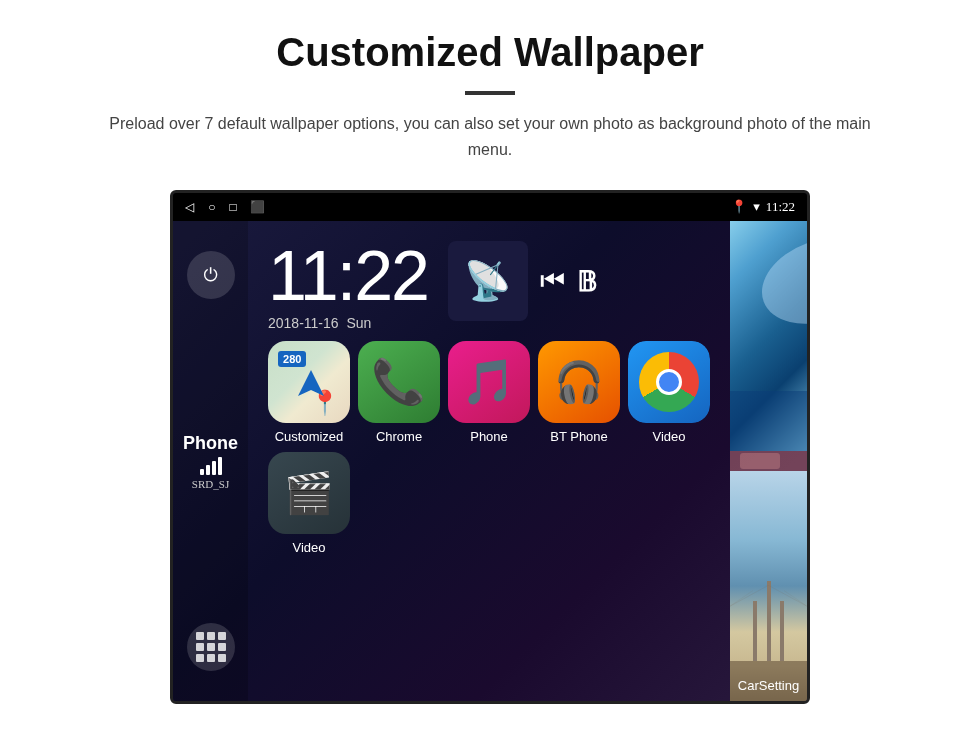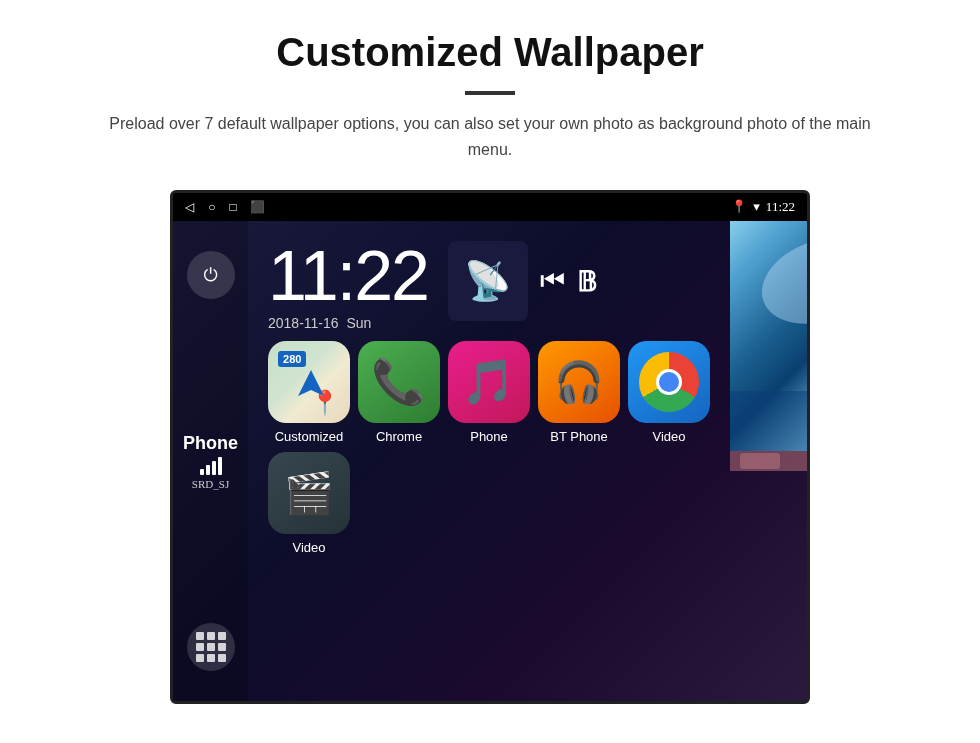--- a/index.html
+++ b/index.html
@@ -546,17 +546,31 @@
             <div class="glacier-highlight" style="width:80px;height:60px;top:60px;left:100px;transform:rotate(10deg);"></div>
             <div class="glacier-highlight" style="width:60px;height:40px;top:10px;left:140px;transform:rotate(-5deg);"></div>
             <div style="position:absolute;bottom:0;left:0;right:0;height:60px;background:rgba(10,60,120,0.5);"></div>
           </div>
         </div>
 
         <div style="height:20px;background:#c8788080;display:flex;align-items:center;padding:0 10px;">
           <div style="width:40px;height:16px;background:#d4909060;border-radius:3px;"></div>
         </div>
 
+        <div class="bridge-image">
+          <div style="position:absolute;bottom:0;left:0;right:0;height:40px;background:rgba(80,60,40,0.5);"></div>
+          <div style="position:absolute;bottom:40px;left:50%;transform:translateX(-50%);width:4px;height:80px;background:#8a7a6a;"></div>
+          <div style="position:absolute;bottom:40px;left:30%;width:4px;height:60px;background:#8a7a6a;"></div>
+          <div style="position:absolute;bottom:40px;right:30%;width:4px;height:60px;background:#8a7a6a;"></div>
+
+          <svg style="position:absolute;bottom:40px;left:0;right:0;width:100%;height:120px;" viewBox="0 0 295 120">
+            <line x1="147" y1="0" x2="0" y2="80" stroke="#7a6a5a" stroke-width="1" opacity="0.6"></line>
+            <line x1="147" y1="0" x2="295" y2="80" stroke="#7a6a5a" stroke-width="1" opacity="0.6"></line>
+            <line x1="88" y1="20" x2="0" y2="80" stroke="#7a6a5a" stroke-width="0.8" opacity="0.5"></line>
+            <line x1="207" y1="20" x2="295" y2="80" stroke="#7a6a5a" stroke-width="0.8" opacity="0.5"></line>
+          </svg>
+          <div class="car-setting-label">CarSetting</div>
+        </div>
       </div>
 
     </div>
   </div>
 </div>
 
 </body></html>

